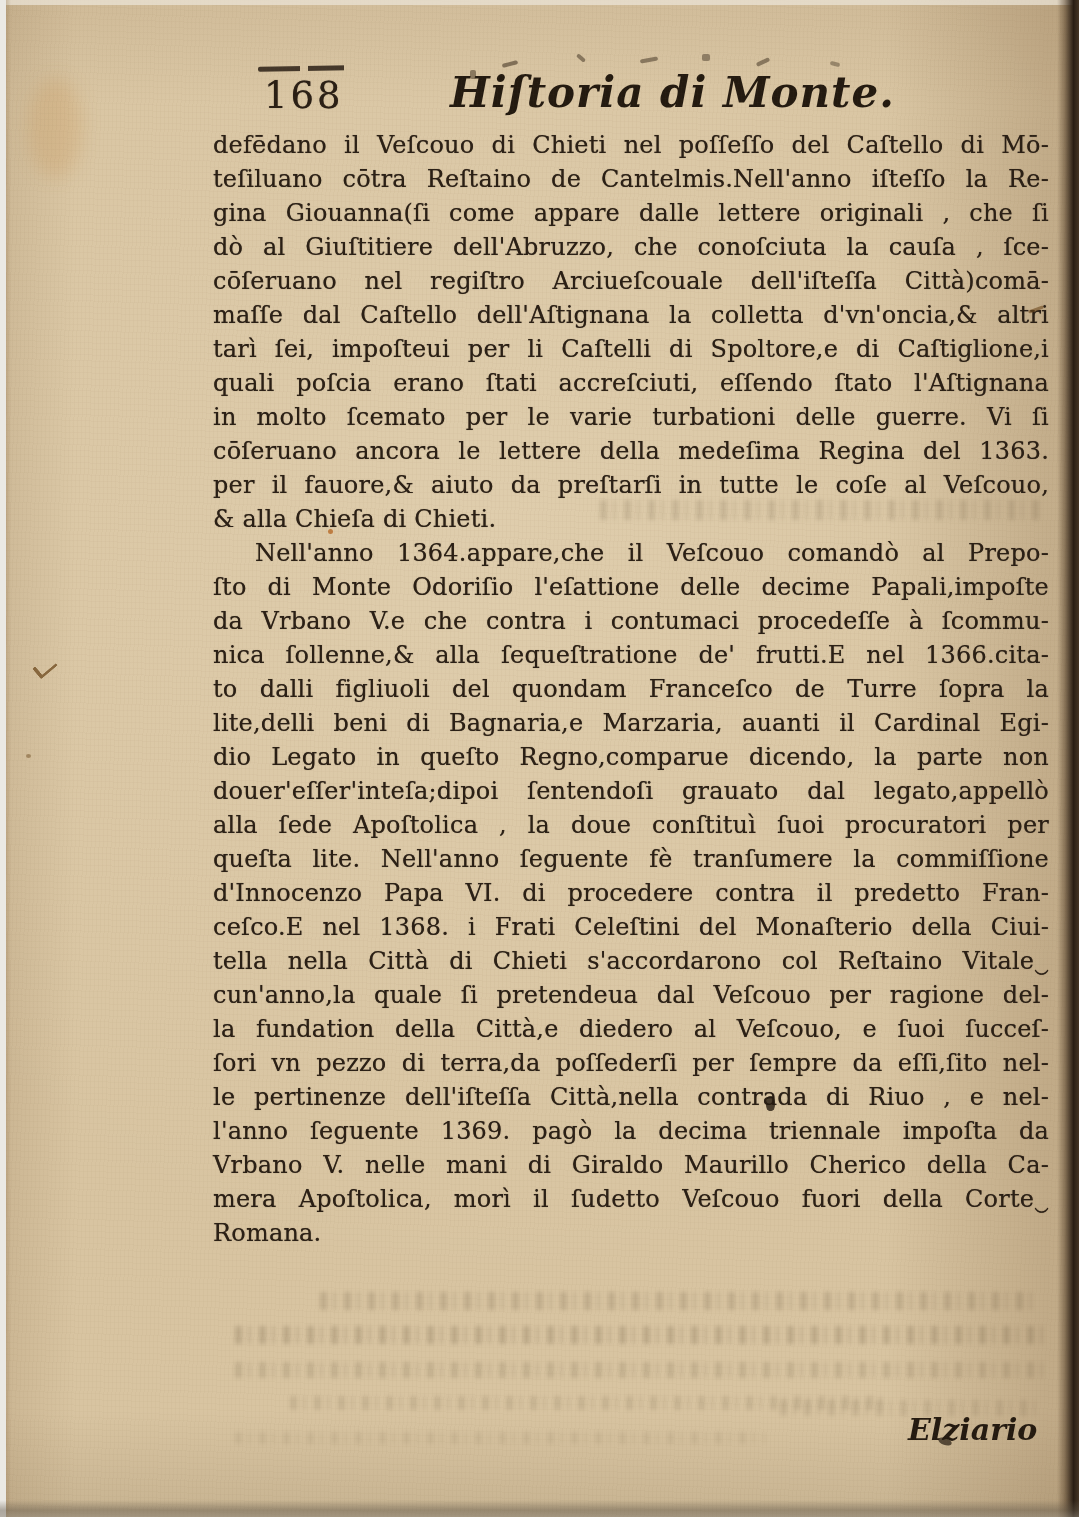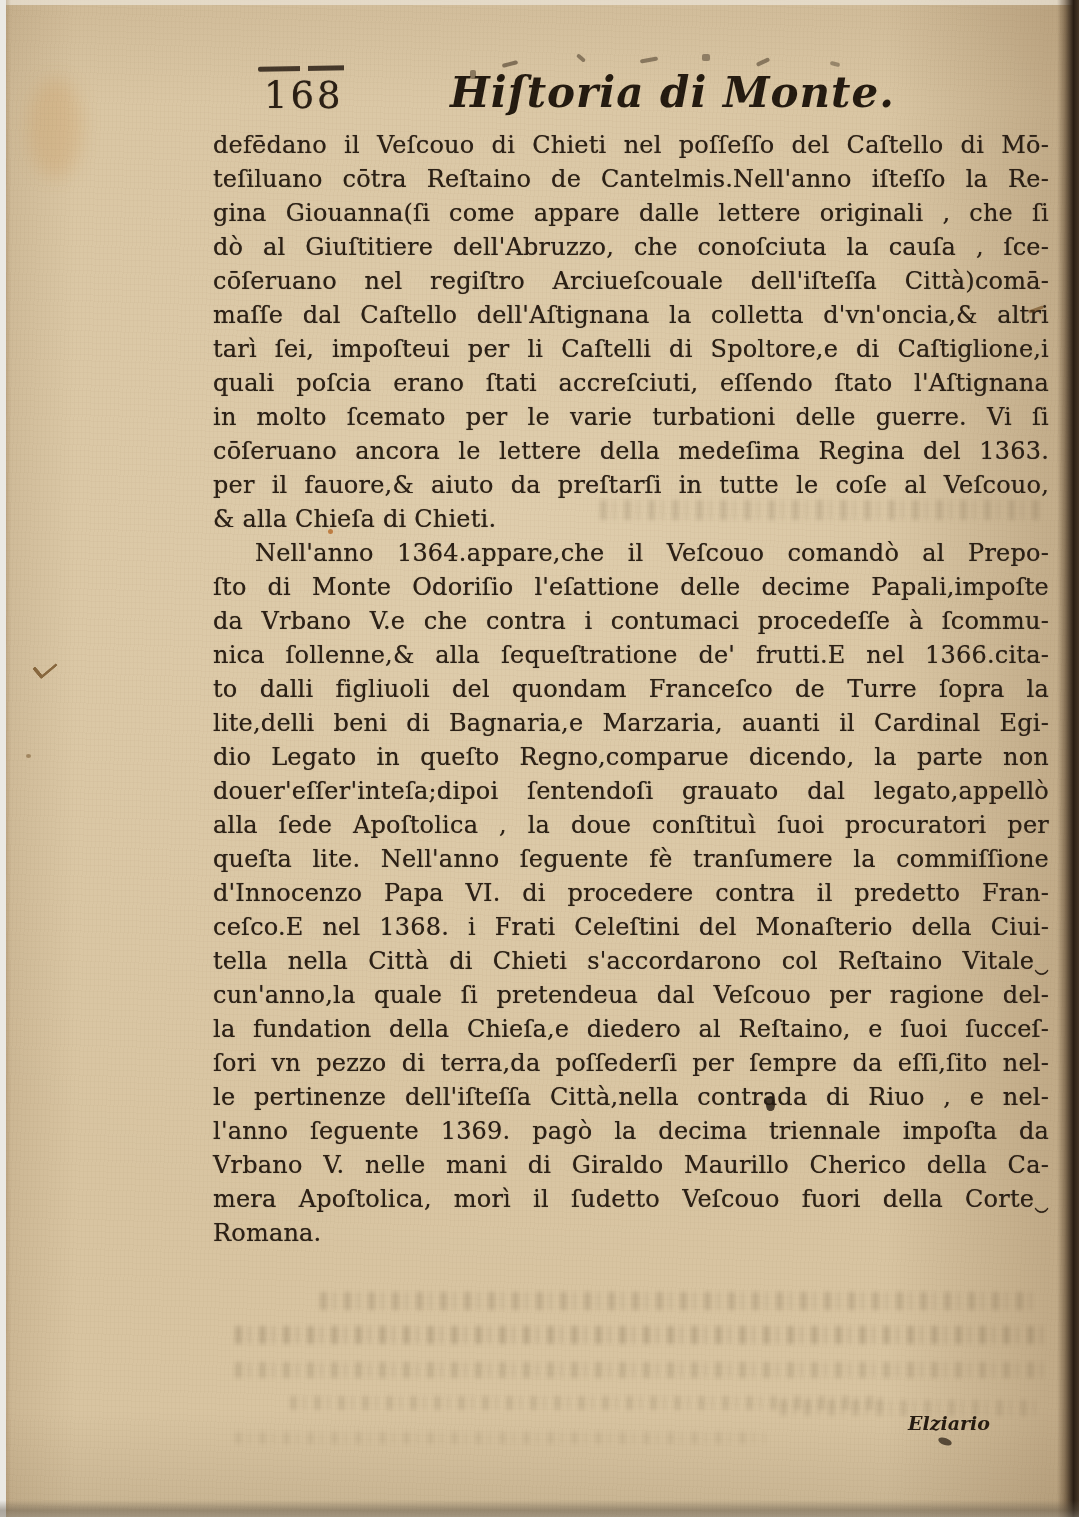--- a/index.html
+++ b/index.html
@@ -47,21 +47,21 @@
     font-size:24px;line-height:34px;letter-spacing:.2px;
     color:#2a1f15;text-shadow:0 0 .7px rgba(42,31,21,.7);
   }
   .line{height:34px;text-align:justify;text-align-last:justify;}
   .line.para-end{text-align-last:left;}
   .line.indent{text-indent:42px;}
 
   
   .catchword{
     position:absolute;left:908px;top:1412px;
-    font-size:19px;font-weight:bold;font-style:italic;color:#241a10;
+    font-size:30px;font-weight:bold;font-style:italic;color:#241a10;
   }
 
   
   .ghost{
     position:absolute;pointer-events:none;filter:blur(2px);border-radius:2px;
     background:repeating-linear-gradient(90deg, rgba(110,92,66,.55) 0 7px, transparent 7px 13px, rgba(110,92,66,.4) 13px 16px, transparent 16px 24px);
   }
 
   
   .smudge{position:absolute;background:#3a2c1c;border-radius:2px;pointer-events:none;}
@@ -122,21 +122,21 @@
       <div class="line">to dalli figliuoli del quondam Franceſco de Turre ſopra la</div>
       <div class="line">lite,delli beni di Bagnaria,e Marzaria, auanti il Cardinal Egi-</div>
       <div class="line">dio Legato in queſto Regno,comparue dicendo, la parte non</div>
       <div class="line">douer'eſſer'inteſa;dipoi ſentendoſi grauato dal legato,appellò</div>
       <div class="line">alla ſede Apoſtolica , la doue conſtituì ſuoi procuratori per</div>
       <div class="line">queſta lite. Nell'anno ſeguente fè tranſumere la commiſſione</div>
       <div class="line">d'Innocenzo Papa VI. di procedere contra il predetto Fran-</div>
       <div class="line">ceſco.E nel 1368. i Frati Celeſtini del Monaſterio della Ciui-</div>
       <div class="line">tella nella Città di Chieti s'accordarono col Reſtaino Vitale‿</div>
       <div class="line">cun'anno,la quale ſi pretendeua dal Veſcouo per ragione del-</div>
-      <div class="line">la fundation della Chieſa,e diedero al Reſtaino, e ſuoi ſucceſ-</div>
+      <div class="line">la fundation della Città,e diedero al Veſcouo, e ſuoi ſucceſ-</div>
       <div class="line">ſori vn pezzo di terra,da poſſederſi per ſempre da eſſi,ſito nel-</div>
       <div class="line">le pertinenze dell'iſteſſa Città,nella contrada di Riuo , e nel-</div>
       <div class="line">l'anno ſeguente 1369. pagò la decima triennale impoſta da</div>
       <div class="line">Vrbano V. nelle mani di Giraldo Maurillo Cherico della Ca-</div>
       <div class="line">mera Apoſtolica, morì il ſudetto Veſcouo fuori della Corte‿</div>
       <div class="line para-end">Romana.</div>
     </div>
 
   <div class="catchword">Elziario</div>
 

